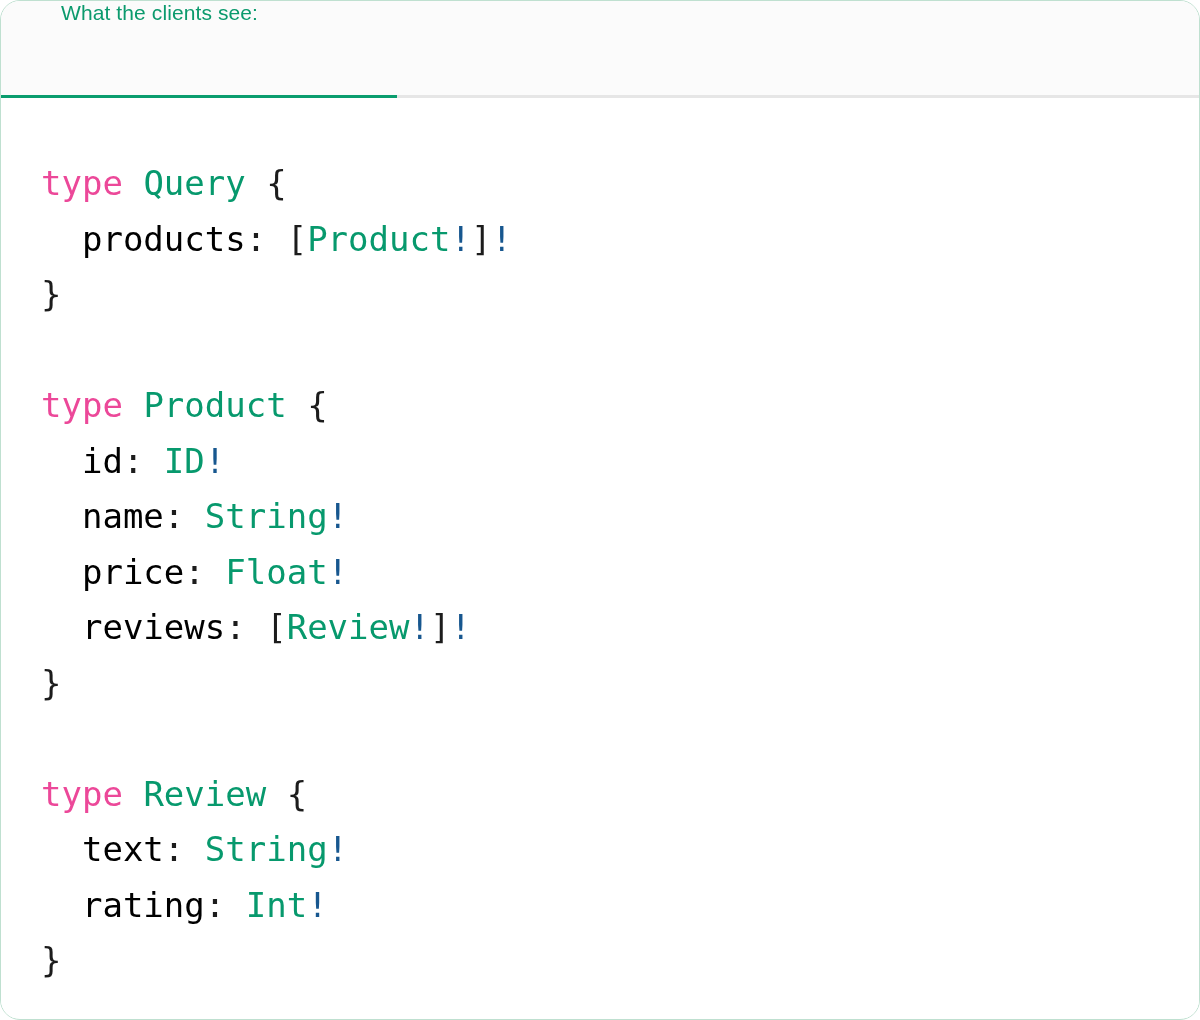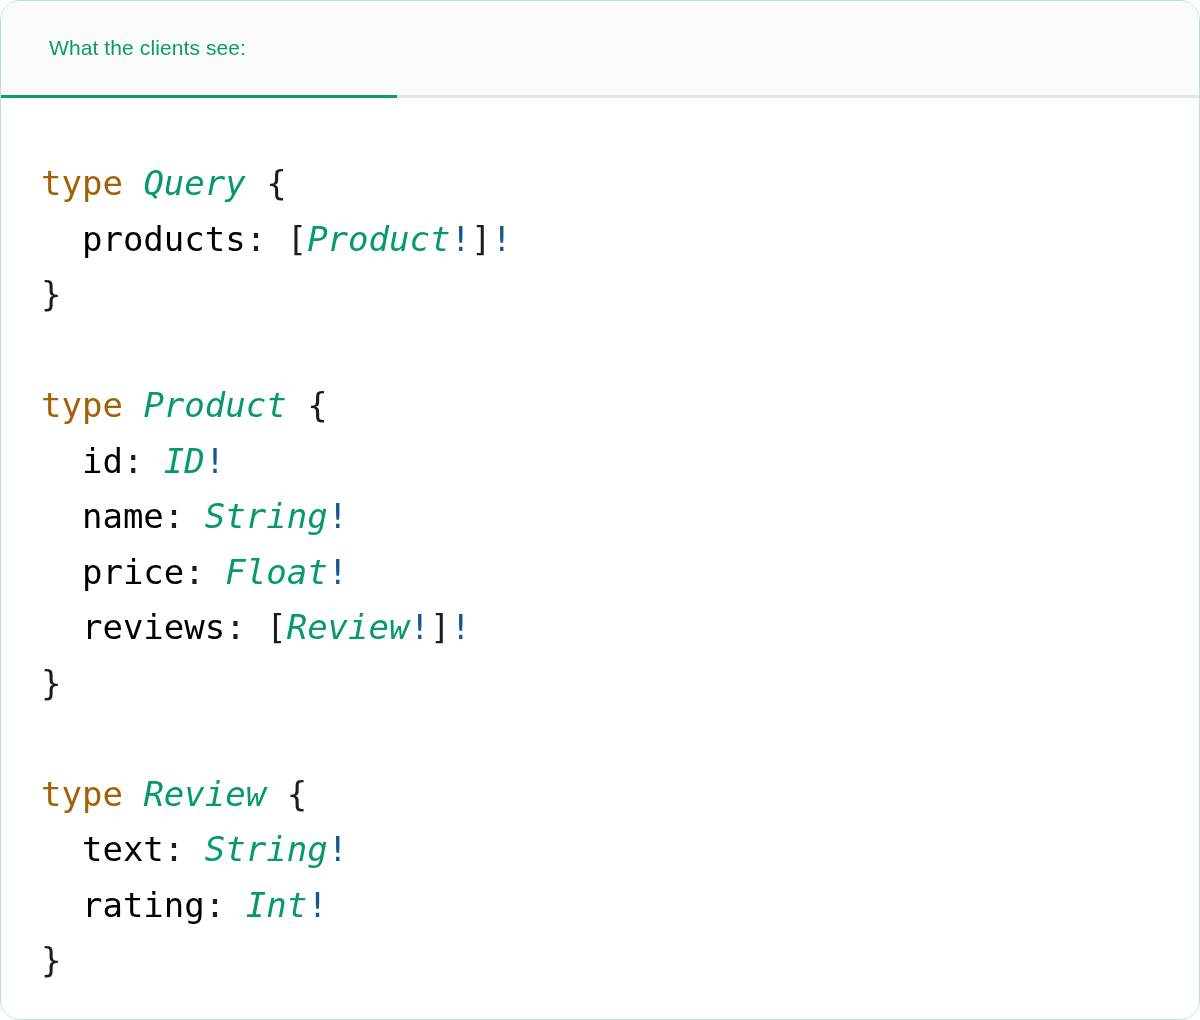--- a/index.html
+++ b/index.html
@@ -43,23 +43,23 @@
     bottom: 0;
     height: 3px;
     background: #e6e6e6;
   }
   .tab {
     position: relative;
     z-index: 2;
     box-sizing: border-box;
     width: 396px;
     height: 97px;
-    padding-left: 48px;
+    padding-left: 60px;
     display: flex;
-    align-items: center;
+    align-items: flex-start;
     border-bottom: 3px solid #0a9d6e;
     background: transparent;
     cursor: pointer;
   }
   .tab-label {
     font-family: "Liberation Sans", sans-serif;
     font-size: 21px;
     font-weight: 500;
     letter-spacing: 0.1px;
     color: #0b9a6d;
@@ -84,22 +84,22 @@
   .code .ln {
     display: block;
     height: 55.5px;
     white-space: pre;
   }
   .code .ln.blank {
     height: 55.5px;
   }
 
   
-  .t-kw   { color: #a16207; margin-top: 16px; }  
-  .t-type { color: #07996d; font-style: italic; }  
+  .t-kw   { color: #ec4899; margin-top: 16px; }  
+  .t-type { color: #07996d; }  
   .t-punc { color: #1c1c1c; }  
   .t-name { color: #000000; }  
   .t-bang { color: #17578f; }  
 </style>
 </head>
 <body>
 
 <div class="card">
 
   <div class="tabbar">

